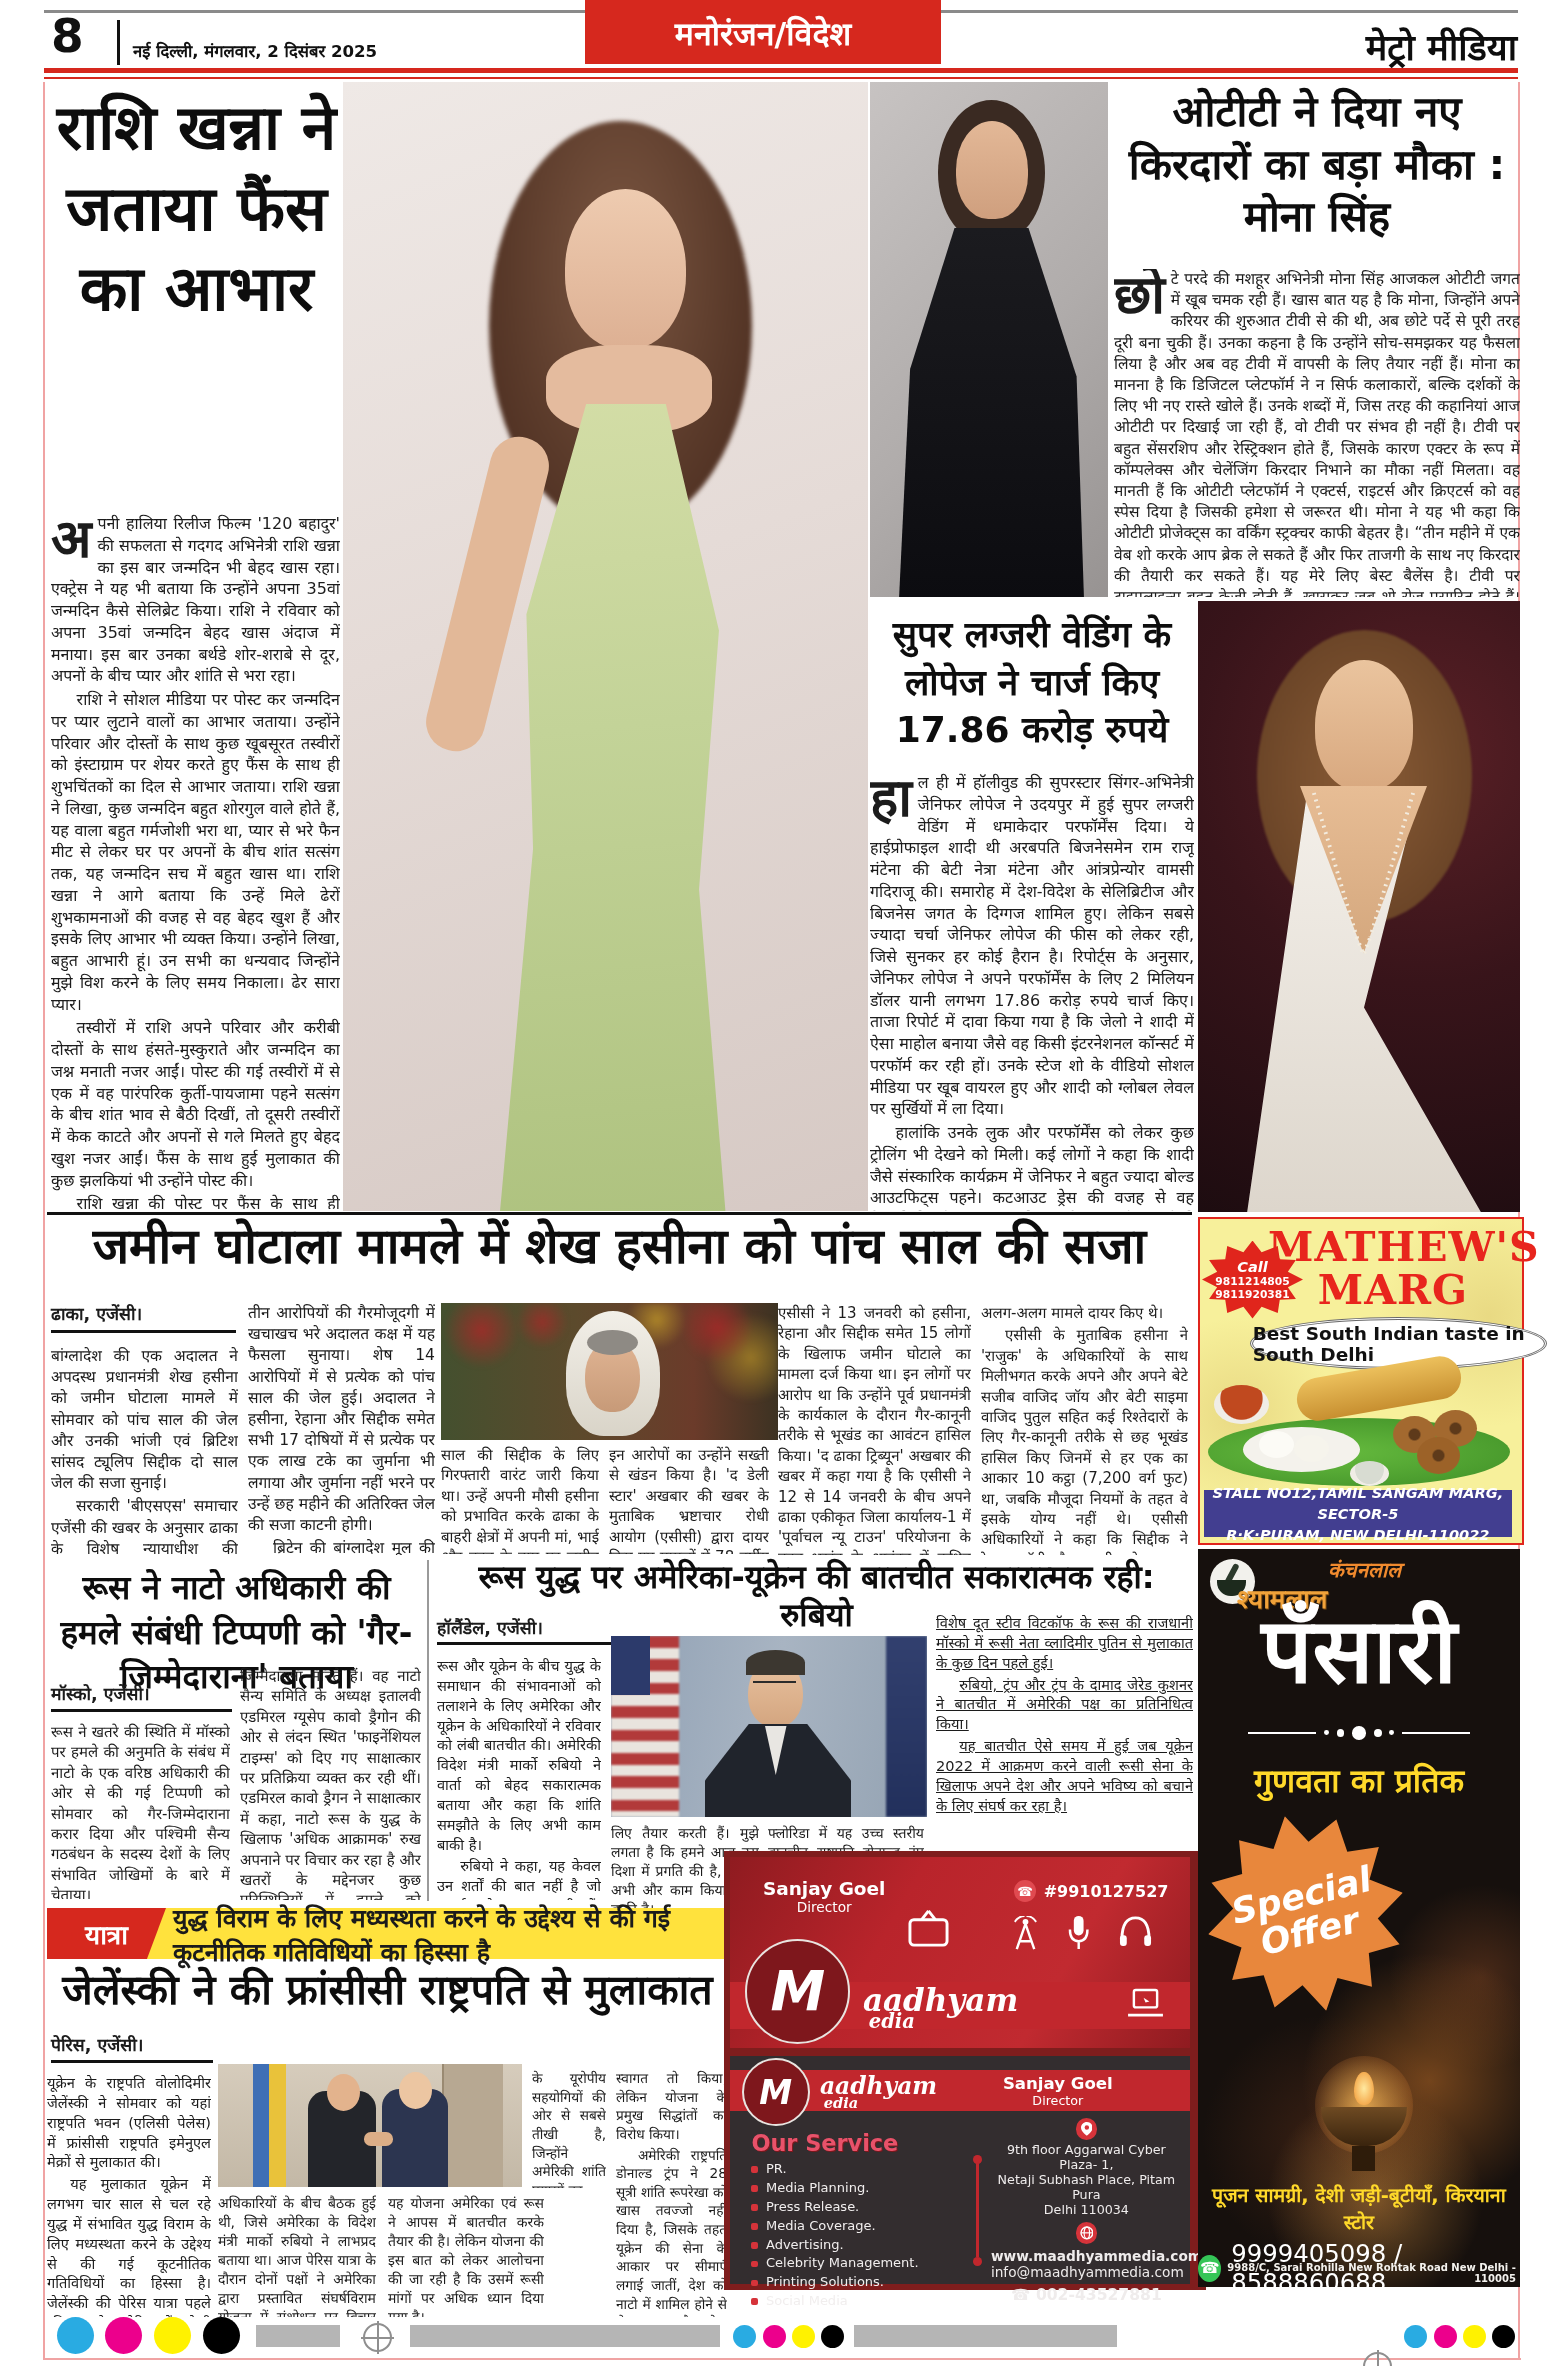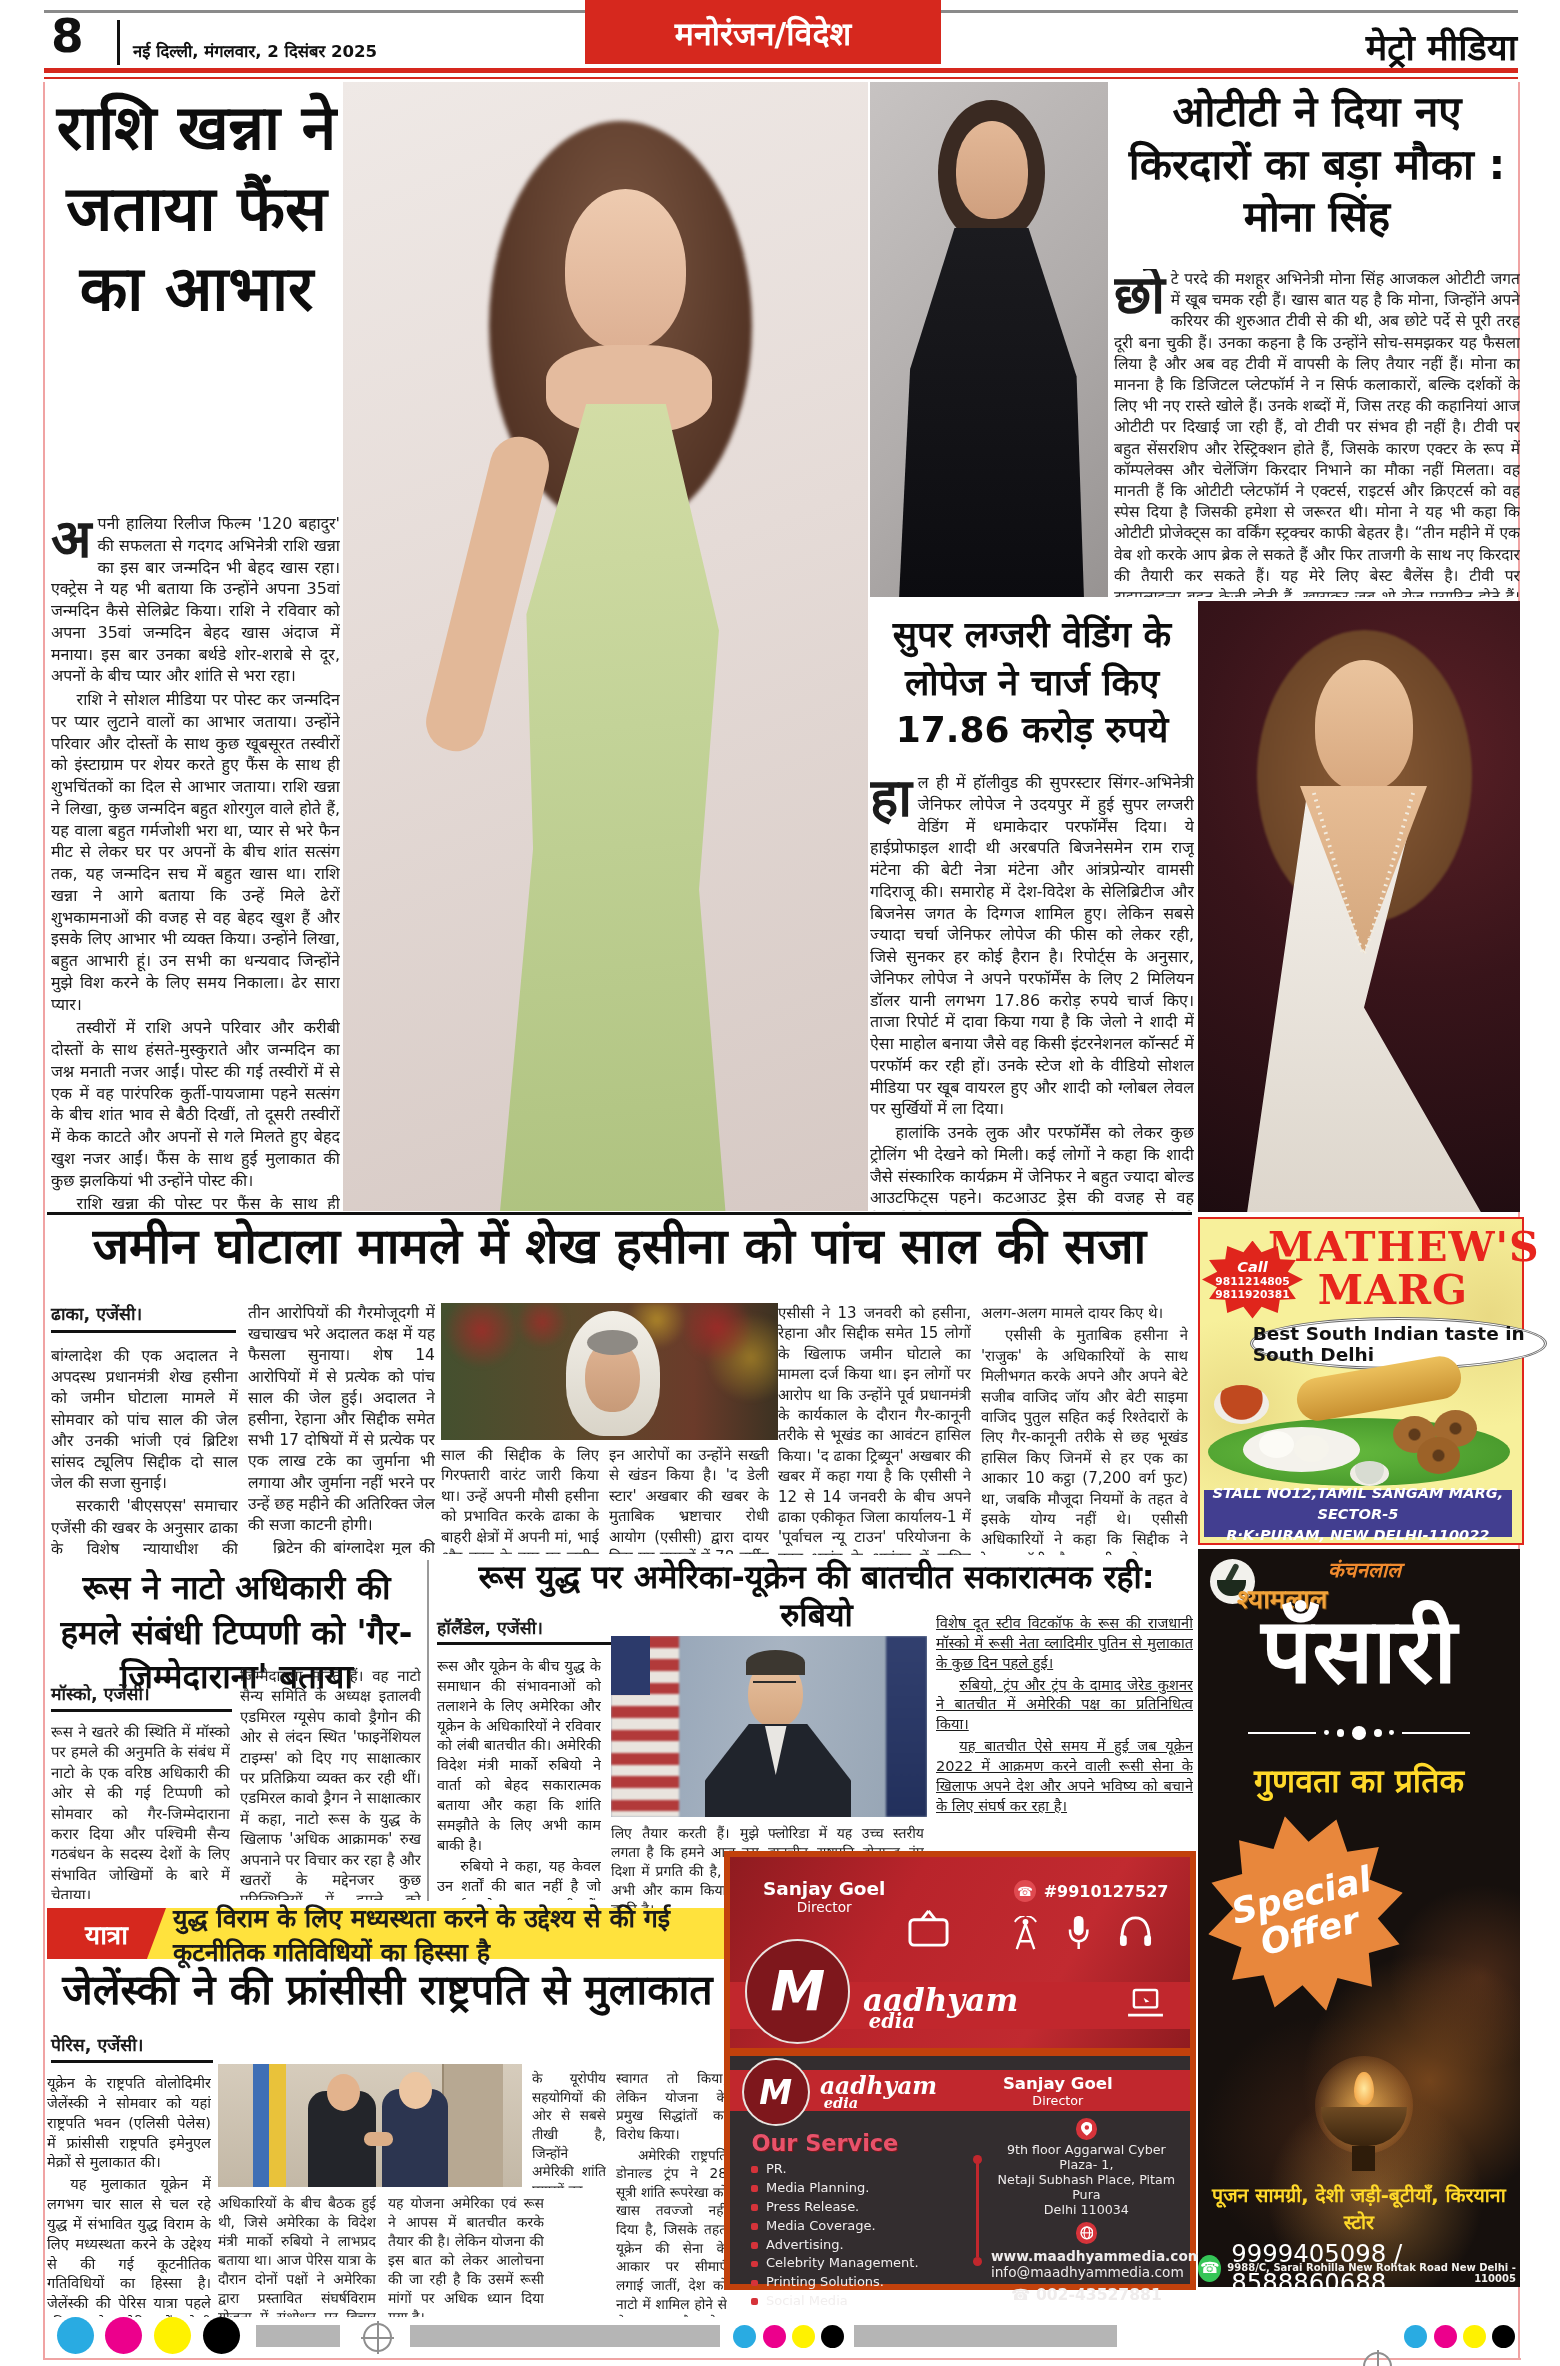--- a/index.html
+++ b/index.html
@@ -33,21 +33,21 @@
   .pan{background:#16100d;color:#fff;
        background-image:radial-gradient(circle at 72% 72%,rgba(190,110,40,.55),transparent 22%),
                         radial-gradient(circle at 55% 88%,rgba(235,160,70,.45),transparent 16%),
                         radial-gradient(circle at 88% 58%,rgba(150,80,40,.4),transparent 18%),
                         radial-gradient(circle at 40% 80%,rgba(120,60,30,.35),transparent 20%);}
   .pan-orn{display:flex;align-items:center;justify-content:center;gap:7.8px;color:#fff;}
   .pan-orn .ln{height:2px;background:#fff;width:68px;}
   .offer{background:#e8873c;display:flex;flex-direction:column;align-items:center;justify-content:center;transform:rotate(-12deg);}
   .offer div{color:#fff;font-weight:bold;font-style:italic;font-size:35px;line-height:1.05;transform:rotate(-2deg);}
   
-  .mad{background:#c2410c;}
+  .mad{background:#7f1d1d;padding-left:10px;}
   .mcard1{background:linear-gradient(120deg,#8f1b20 0%,#b9242b 35%,#c12a30 70%,#8f1b20 100%);}
   .mcard2{background:#332d2f;}
   .mband{background:#c1272d;}
   .mlogo{background:#7e171c;border:2.9px solid #e9e4e0;border-radius:50%;display:flex;align-items:center;justify-content:center;color:#fff;font-weight:bold;font-style:italic;}
   .script{font-family:"DejaVu Serif","Liberation Serif",serif;font-style:italic;font-weight:bold;color:#fff;}
   .svc li{list-style:none;margin:0 0 3.9px 0;font-size:13px;color:#f1eeee;}
   .svc li::before{content:"";display:inline-block;width:6.8px;height:6.8px;background:#d6333a;margin-right:7.8px;border-radius:2px;}
   .svc{margin:0;padding:0;}
   .mad .contact{color:#efecec;text-align:center;}
   .redcirc{background:#d6333a;border-radius:50%;display:inline-flex;align-items:center;justify-content:center;color:#fff;}

